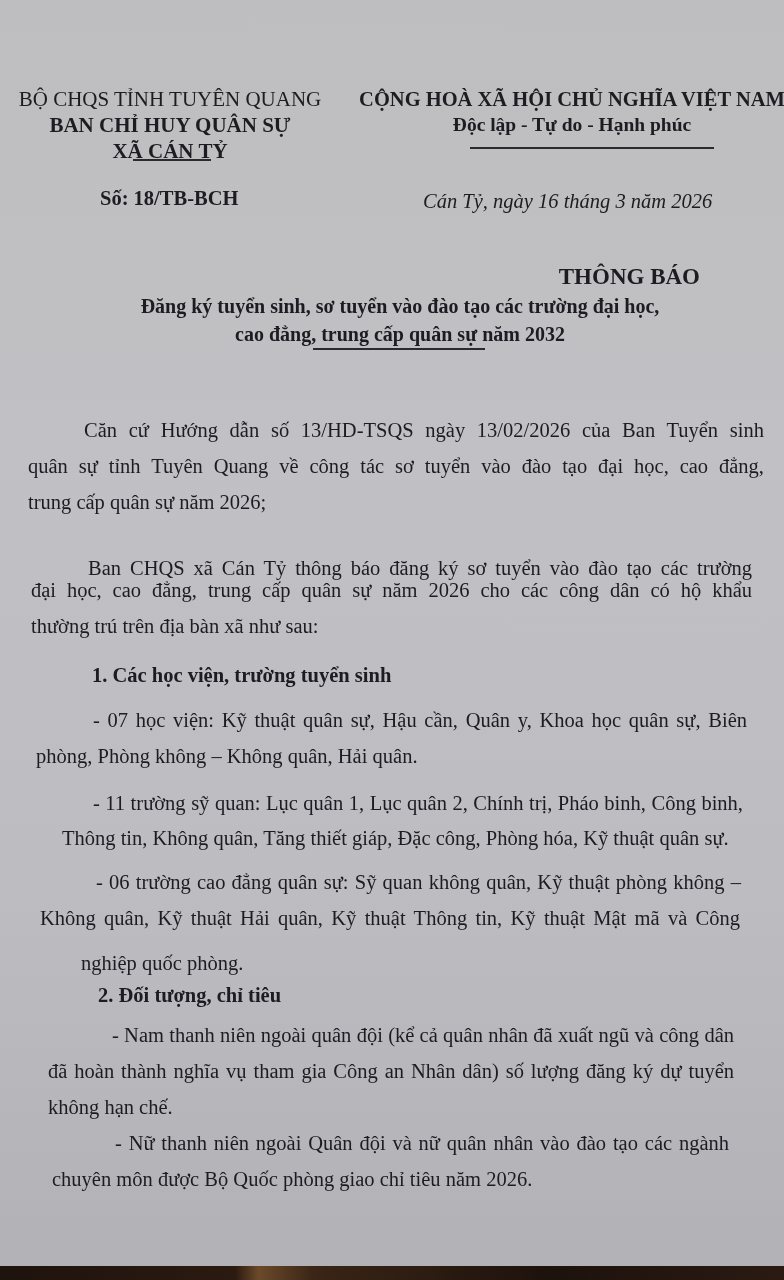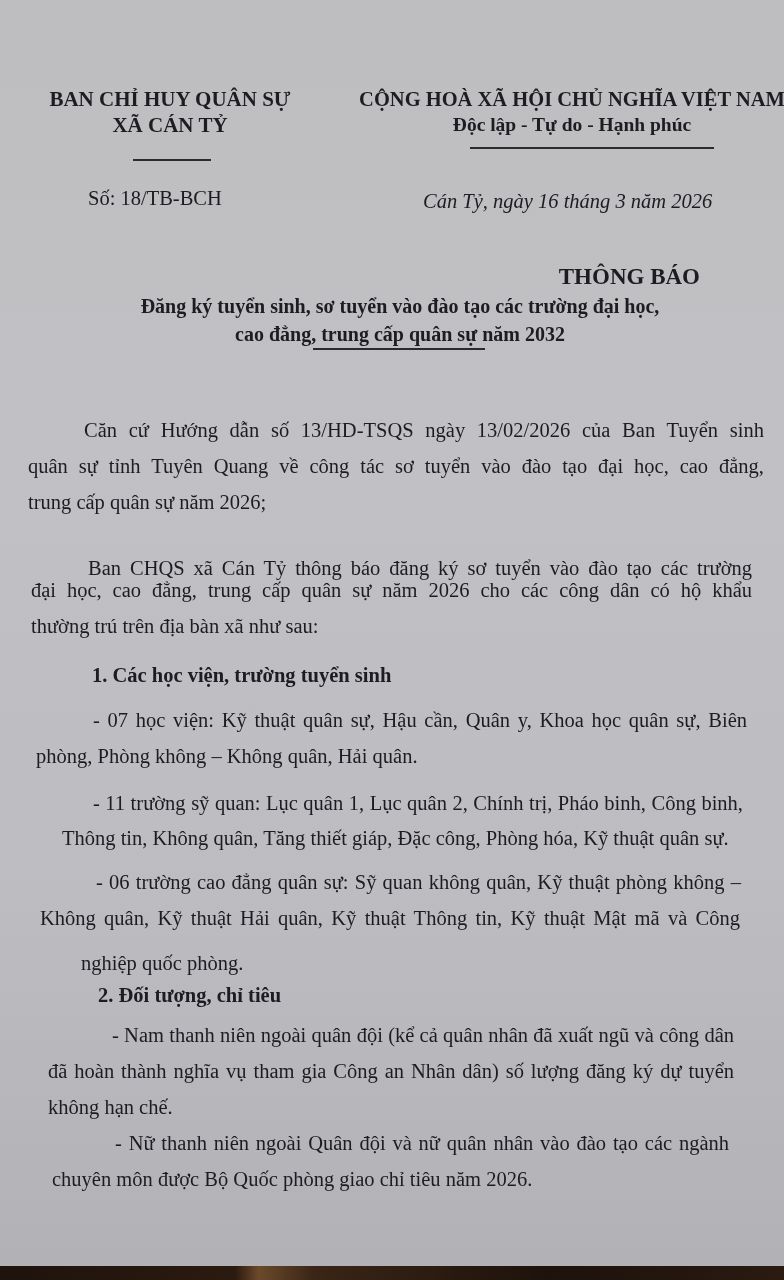--- a/index.html
+++ b/index.html
@@ -94,26 +94,27 @@
       height: 14px;
       background: linear-gradient(90deg, #1e130d 0%, #2b1a10 30%, #6b4a2a 33%, #3a2516 40%, #1d120c 70%, #2a1a12 100%);
     }
   </style>
 </head>
 <body>
 
 <div class="paper">
 
   <div class="hdr-left">
+    <div class="hdr-line">BỘ CHQS TỈNH TUYÊN QUANG</div>
     <div class="hdr-line b">BAN CHỈ HUY QUÂN SỰ</div>
     <div class="hdr-line b">XÃ CÁN TỶ</div>
   </div>
   <div class="rule" style="left:133px; top:159px; width:78px;"></div>
 
-  <div class="abs" style="left:88px; top:187px; font-size:20.5px;">Số: 18/TB-BCH</div>
+  <div class="abs" style="left:100px; top:187px; font-size:20.5px;font-weight:bold;">Số: 18/TB-BCH</div>
 
   <div class="hdr-right">
     <div class="hdr-line b" style="font-size:20.5px;">CỘNG HOÀ XÃ HỘI CHỦ NGHĨA VIỆT NAM</div>
     <div class="hdr-line b" style="font-size:19.5px;">Độc lập - Tự do - Hạnh phúc</div>
   </div>
   <div class="rule" style="left:470px; top:147px; width:244px;"></div>
 
   <div class="abs i" style="left:423px; top:190px; font-size:20.5px;">Cán Tỷ, ngày 16  tháng 3 năm 2026</div>
 
   <div class="title-block">

